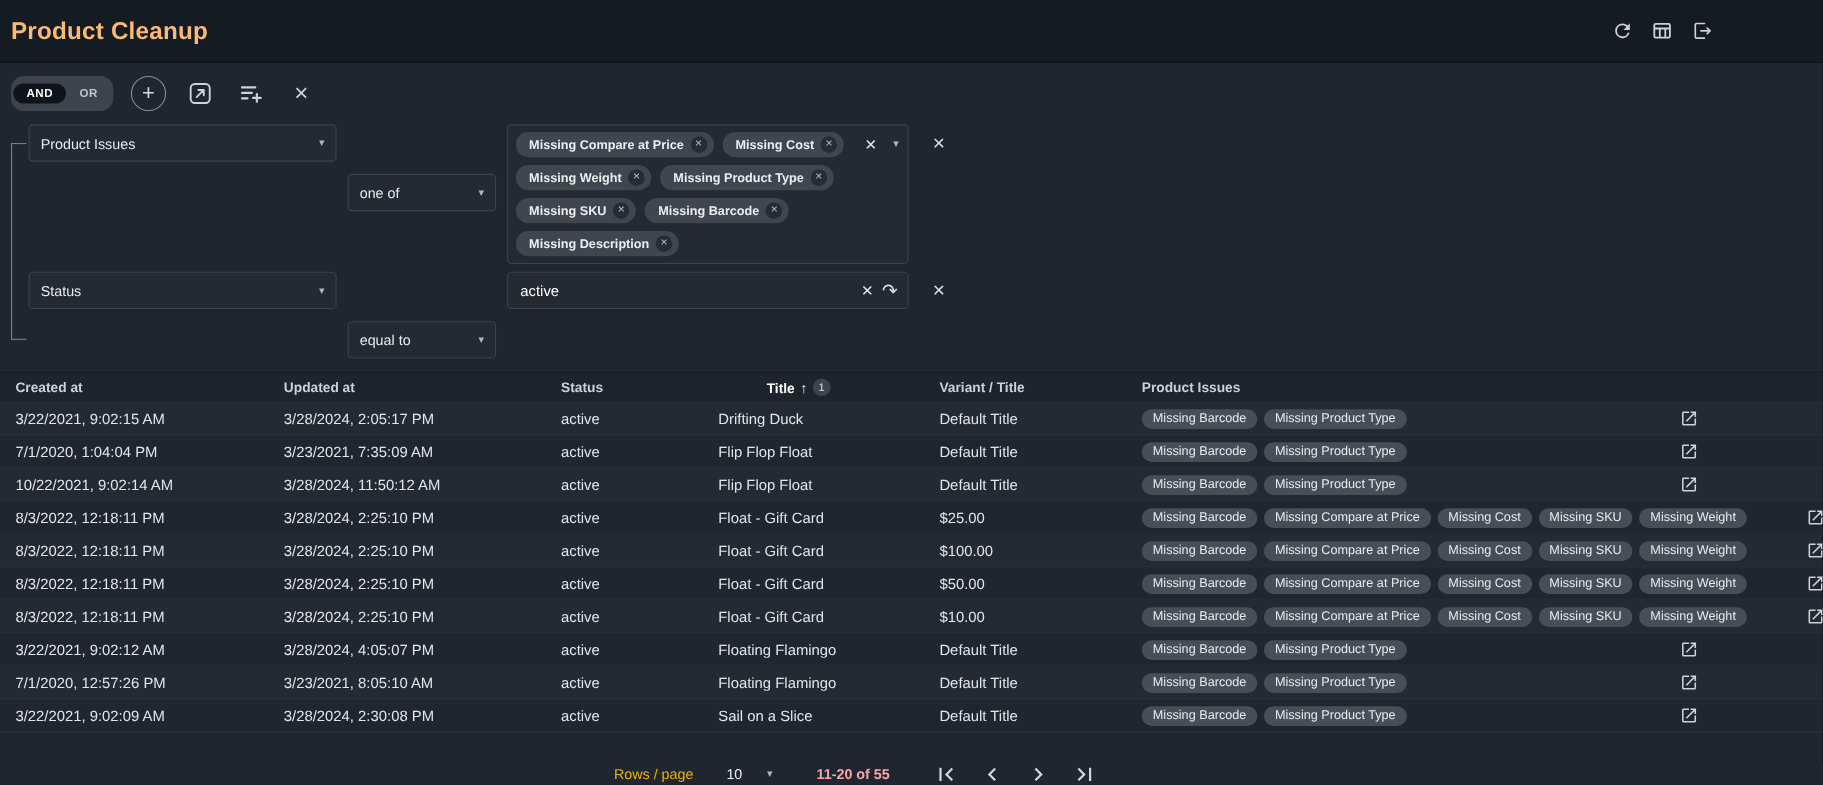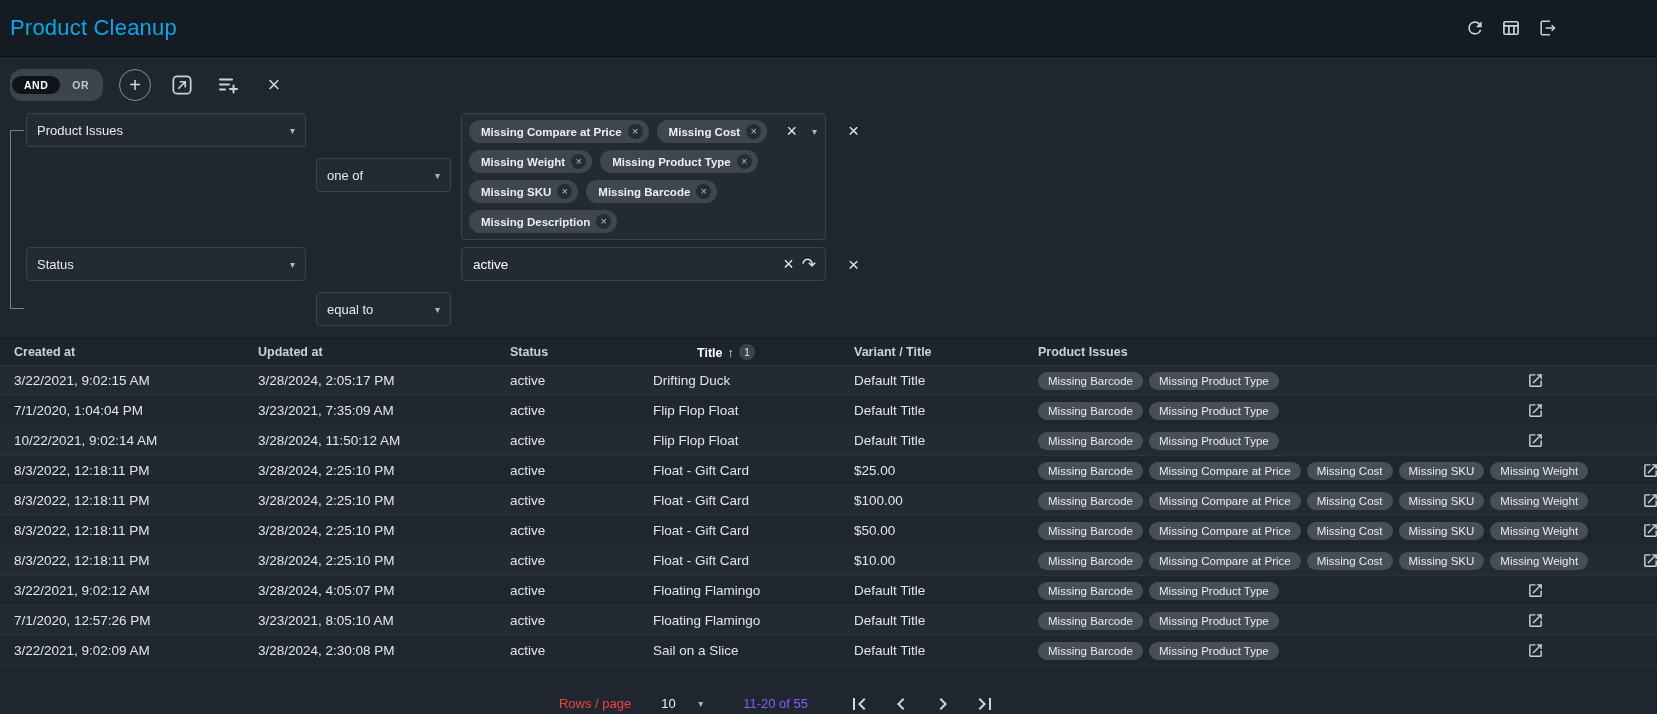--- a/index.html
+++ b/index.html
@@ -13,21 +13,21 @@
   .app { width:1657px; height:714px; display:flex; flex-direction:column; }
   .content { background:#1f2630; flex:0 0 auto; }
   .bottom-strip { flex:1 1 auto; background:#000; }
 
   
   .topbar {
     height:57px; background:#151b23; border-bottom:1px solid #0c1015;
     display:flex; align-items:center; justify-content:space-between;
     padding:0 100px 0 10px;
   }
-  .topbar h1 { margin:0; font-size:22px; font-weight:400; color:#0ea5e9; letter-spacing:.2px; }
+  .topbar h1 { margin:0; font-size:22px; font-weight:700; color:#fdba74; letter-spacing:.2px; }
   .topbar-icons { display:flex; align-items:center; gap:16px; }
   .icon-btn {
     background:none; border:none; padding:0; margin:0; cursor:pointer;
     color:#cdd2d8; display:flex; align-items:center; justify-content:center;
   }
 
   
   .filter-area { padding:8px 0 12px 0; }
   .filter-toolbar { display:flex; align-items:center; gap:16px; padding:4px 0 12px 10px; }
   .andor { display:flex; align-items:center; background:#3d444e; border-radius:12px; padding:2px; height:32px; }
@@ -123,27 +123,27 @@
     background:#474e58; border-radius:12px; padding:3px 10px;
     font-size:11.5px; color:#e9ebee; white-space:nowrap;
   }
   .td.action { display:flex; justify-content:center; overflow:visible; }
 
   
   .pagination {
     display:flex; align-items:center; justify-content:center;
     padding:14px 100px 20px 0; gap:28px; font-size:13px;
   }
-  .pg-label { color:#ef4444; }
+  .pg-label { color:#eab308; }
   .pg-select {
     display:flex; align-items:center; justify-content:space-between;
     width:46px; padding:3px 2px; border-bottom:1px solid #b91c1c;
     color:#eef0f2; cursor:pointer;
   }
-  .pg-range { color:#8b5cf6; margin:16px 10px; }
+  .pg-range { color:#fca5a5; margin:16px 10px;font-weight:bold; }
   .pg-nav { display:flex; align-items:center; gap:16px; }
   .pg-nav .icon-btn { width:26px; height:26px; color:#d3d7dc; }
 </style>
 </head>
 <body>
 
 <div class="app">
   <div class="content">
 
     <header class="topbar">

